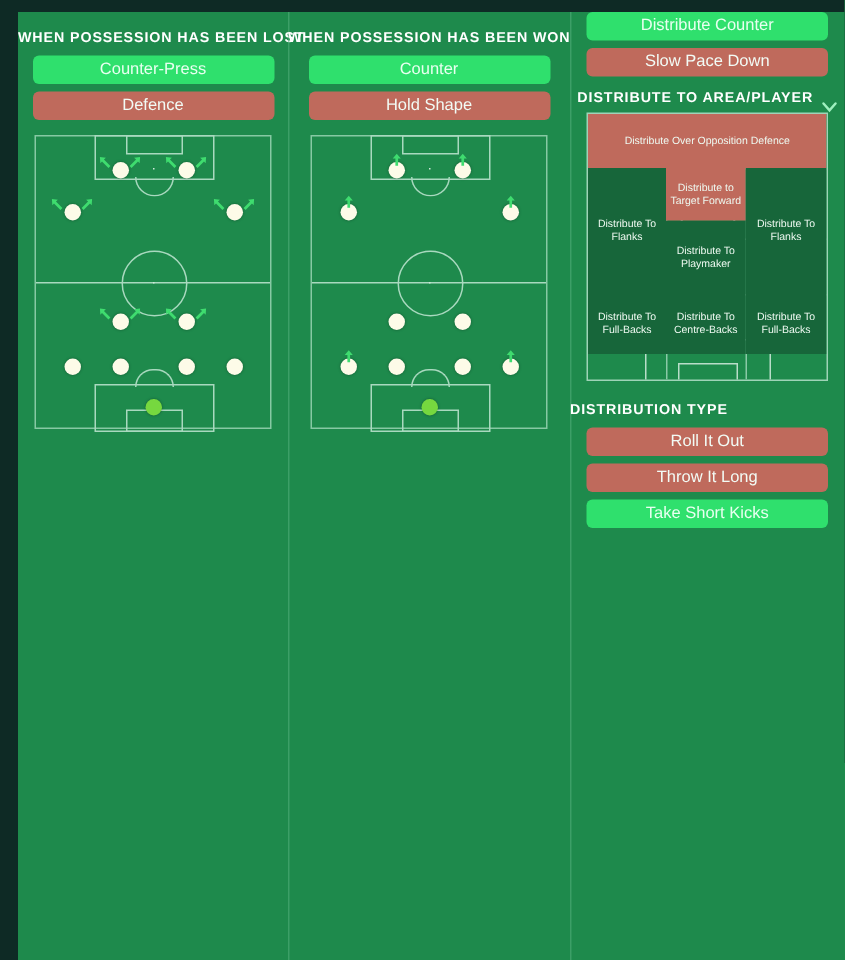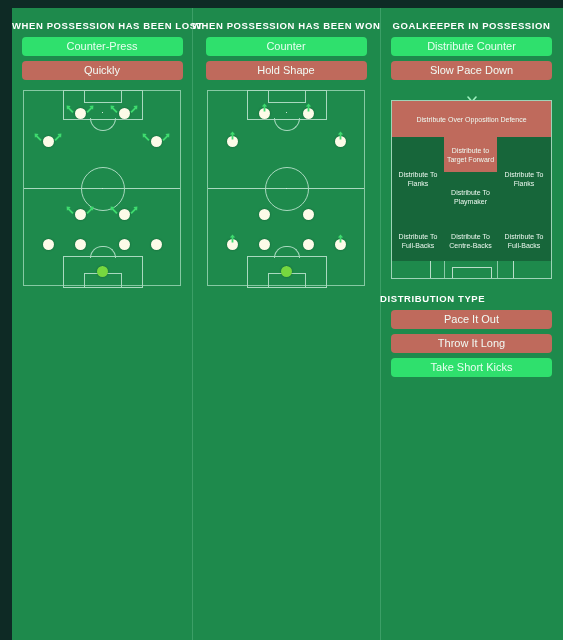--- a/index.html
+++ b/index.html
@@ -123,21 +123,21 @@
 <body>
 
 <div class="app">
 
   <div class="cols">
 
     <div class="col col1">
       <div class="sec-title">WHEN POSSESSION HAS BEEN LOST</div>
 
       <div class="btn green">Counter-Press</div>
-      <div class="btn red">Quickly</div>
+      <div class="btn red">Defence</div>
 
       <div id="pitch-lost-host">
           <div class="pitch" style="width: 158px; height: 196px;">
             <div class="hline" style="top: 97px;"></div>
             <div class="circle" style="left: 57px; top: 76px; width: 44px; height: 44px;"></div>
             <div class="dot" style="left: 78px; top: 97px;"></div>
             <div class="line" style="left: 39px; top: -1px; width: 80px; height: 30px;"></div>
             <div class="line" style="left: 60px; top: -1px; width: 38px; height: 13px;"></div>
             <div class="dot" style="left: 78px; top: 21px;"></div>
             <div class="arc" style="left: 66px; top: 27px; width: 26px; height: 13px; border-top: none; border-left: 1px solid rgb(169, 217, 191); border-right: 1px solid rgb(169, 217, 191); border-bottom: 1px solid rgb(169, 217, 191); border-radius: 0px 0px 26px 26px;"></div>
@@ -246,26 +246,26 @@
                 <path d="M4.5 0.5 L7.2 3.6 L5.4 3.6 L5.4 8.5 L3.6 8.5 L3.6 3.6 L1.8 3.6 Z" fill="#3fdc6f"></path>
               </svg></div>
             <div class="player gk" style="left: 73px; top: 175px;"></div>
           </div>
         </div>
     </div>
 
     <div class="divider" style="left:368px"></div>
 
     <div class="col col3">
-      <div class="sec-title">GOALKEEPER IN POSSESSION</div>
 
       <div class="btn green">Distribute Counter</div>
       <div class="btn red">Slow Pace Down</div>
 
       <div class="dist-head">
+        <span class="t">DISTRIBUTE TO AREA/PLAYER</span>
         <span class="chev">
           <svg width="10" height="7" viewBox="0 0 10 7" aria-hidden="true">
             <path d="M1 1 L5 5.6 L9 1" fill="none" stroke="#9ff0bf" stroke-width="1.6" stroke-linecap="round"></path>
           </svg>
         </span>
       </div>
 
       <div class="grid-wrap" id="dist-grid">
           <div style="position: absolute; box-sizing: border-box; left: 38px; top: -2px; width: 84px; height: 30px; border: 1px solid rgb(185, 221, 201);"></div>
           <div style="position: absolute; box-sizing: border-box; left: 60px; top: -2px; width: 40px; height: 13px; border: 1px solid rgb(185, 221, 201);"></div>
@@ -300,19 +300,19 @@
           <div class="gbox sel" style="left: 0px; top: 0px; width: 159px; height: 36px;">
             <span>Distribute Over Opposition Defence</span>
           </div>
           <div class="gbox sel" style="left: 52px; top: 36px; width: 53px; height: 35px;">
             <span>Distribute to Target Forward</span>
           </div>
         </div>
 
       <div class="sec-title2">DISTRIBUTION TYPE</div>
 
-      <div class="btn red">Pace It Out</div>
+      <div class="btn red">Roll It Out</div>
       <div class="btn red">Throw It Long</div>
       <div class="btn green">Take Short Kicks</div>
     </div>
 
   </div>
 </div>
 
 </body></html>

